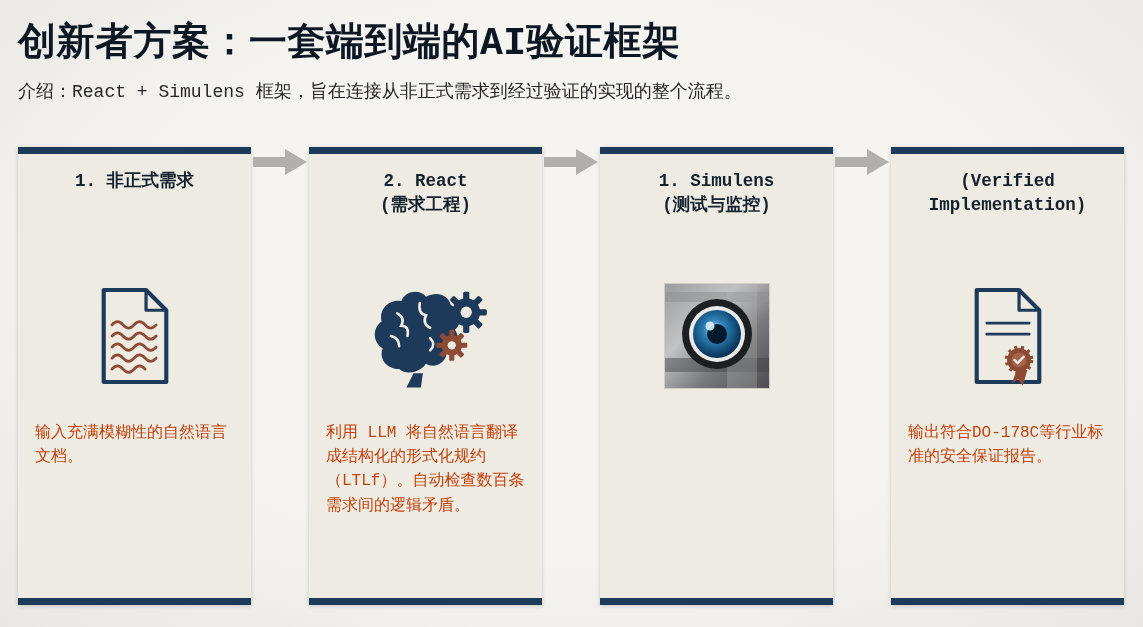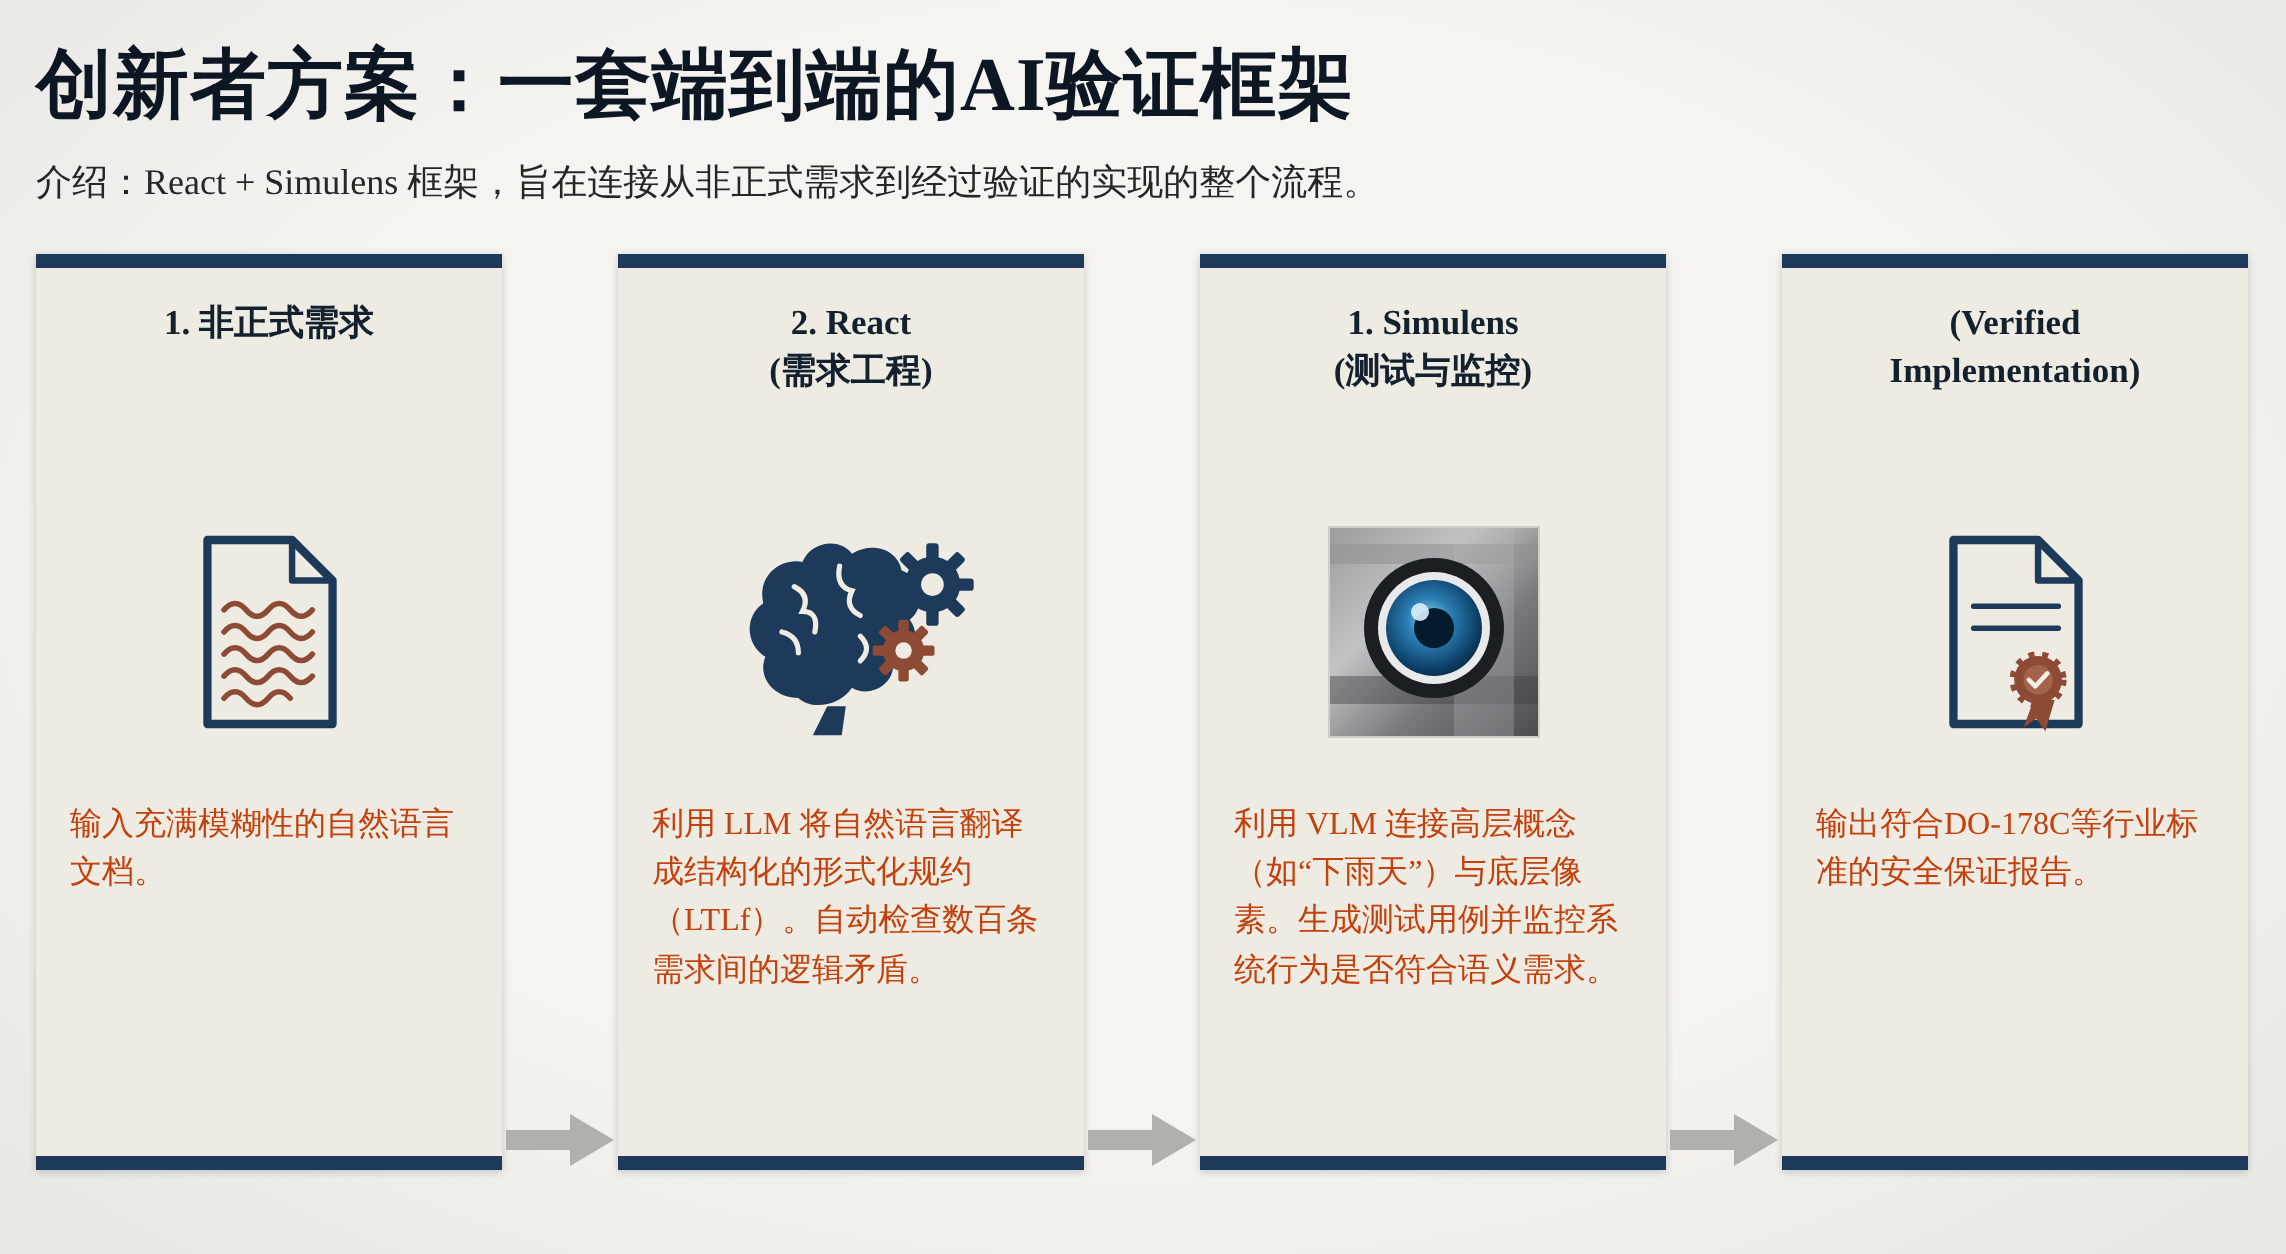--- a/index.html
+++ b/index.html
@@ -1,27 +1,27 @@
 <!DOCTYPE html>
 <html><head>
 <meta charset="utf-8">
 <style>
   html,body{margin:0;padding:0;background:#e7e6e3;}
   .slide{
     width:1143px;height:627px;box-sizing:border-box;
     background:radial-gradient(ellipse at 50% 45%, #f5f4f1 55%, #e8e7e3 100%);
-    font-family:Liberation Serif, serif;
+    font-family:Liberation Mono, monospace;
     padding:14px 18px 0;overflow:hidden;position:relative;
   }
   .title{
     margin:8px 0 0;font-size:38px;font-weight:bold;color:#0d1724;
     letter-spacing:0.5px;line-height:1.15;
   }
   .subtitle{margin:13px 0 0;font-size:18px;color:#262626;}
-  .cards-row{display:flex;margin-top:24px;align-items:flex-end;}
+  .cards-row{display:flex;margin-top:44px;align-items:flex-start;}
   .card{
     width:233px;height:458px;background:#eeebe2;display:flex;flex-direction:column;
     box-shadow:0 1px 4px rgba(0,0,0,0.18);flex:none;
   }
   .accent-bar{height:7px;background:#1d3a5a;flex:none;}
   .accent-bar.bottom{margin-top:auto;}
   .card-heading{
     margin-top:15px;padding:0 30px;height:92px;text-align:center;
     font-weight:bold;font-size:17.5px;line-height:1.38;color:#13202e;flex:none;
   }
@@ -145,21 +145,20 @@
           <rect x="0" y="8" width="104" height="10" fill="#8e9092" opacity="0.55"></rect>
           <rect x="0" y="74" width="104" height="14" fill="#3f4144" opacity="0.45"></rect>
           <rect x="62" y="0" width="30" height="104" fill="#b9babb" opacity="0.3"></rect>
           <circle cx="52" cy="50" r="35" fill="#1c1f22"></circle>
           <circle cx="52" cy="50" r="28" fill="#e8e9ea"></circle>
           <circle cx="52" cy="50" r="24" fill="url(#iris)"></circle>
           <circle cx="52" cy="50" r="10" fill="#041b2e"></circle>
           <circle cx="45" cy="42" r="4.5" fill="#d8f0fd" opacity="0.9"></circle>
         </svg>
       </div>
-      <p class="card-desc">利用 VLM 连接高层概念（如“下雨天”）与底层像素。生成测试用例并监控系统行为是否符合语义需求。</p>
       <div class="accent-bar bottom"></div>
     </div>
 
     <div class="arrow-cell">
       <svg width="54" height="30" viewBox="0 0 54 30">
         <polygon points="0,10 32,10 32,2 54,15 32,28 32,20 0,20" fill="#b2b0ac"></polygon>
       </svg>
     </div>
 
     <div class="card">

